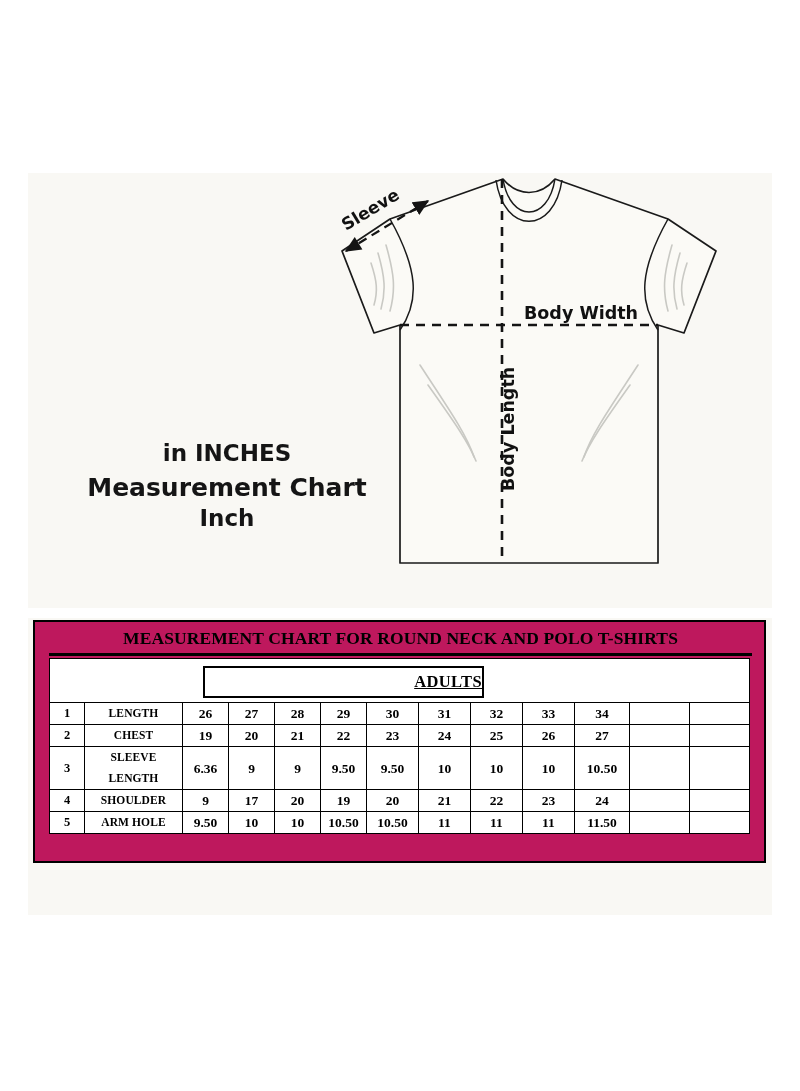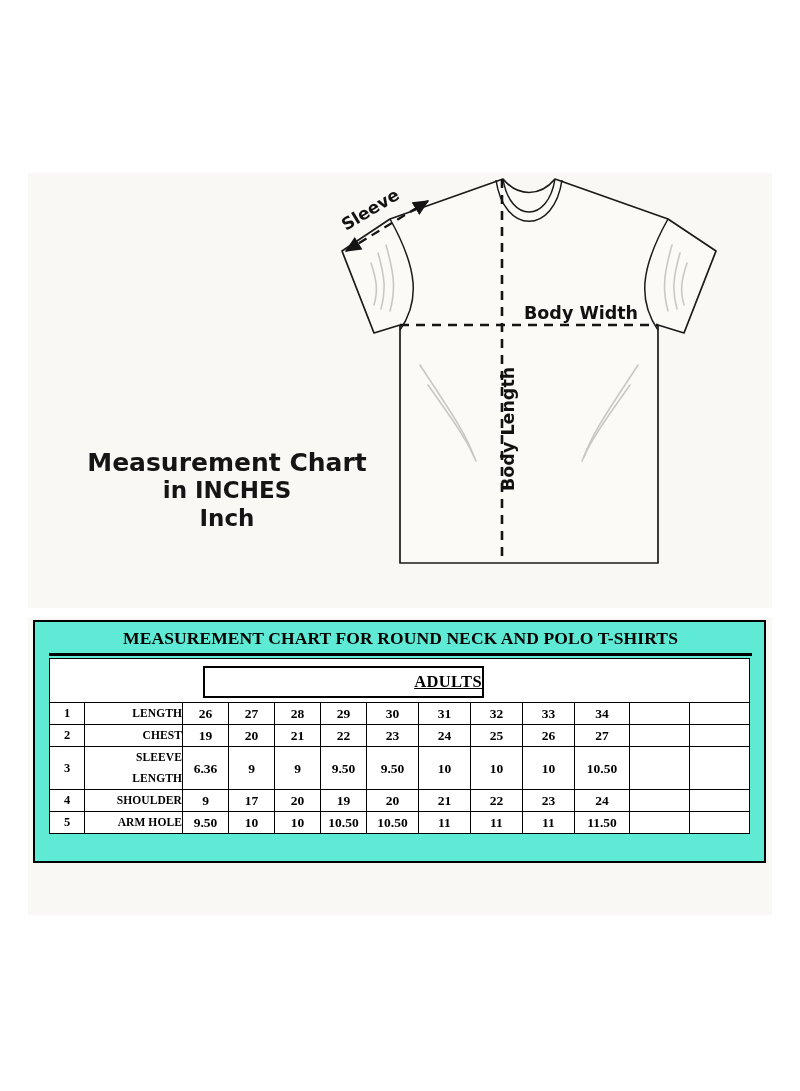--- a/index.html
+++ b/index.html
@@ -81,21 +81,21 @@
   }
 
   
   #chart-frame {
     position: absolute;
     left: 33px;
     top: 620px;
     width: 733px;
     height: 243px;
     border: 2.5px solid #000;
-    background: #5eead4;
+    background: #be185d;
     box-sizing: border-box;
   }
 
   #chart-title-box {
     position: absolute;
     left: 14px;
     top: 2px;
     width: 703px;
     height: 32px;
     border-bottom: 3px solid #000;
@@ -185,21 +185,21 @@
   }
 
   tr.data-row td {
     height: 21px;
     text-align: center;
     font-weight: 700;
     font-size: 13.5px;
     line-height: 21px;
   }
   tr.data-row td.label-cell {
-    text-align: right;
+    text-align: center;
     padding-left: 3px;
     font-size: 11.5px;
     letter-spacing: 0.1px;
   }
   tr.data-row td.sno-cell {
     font-size: 12.5px;
   }
 </style>
 </head>
 <body>
@@ -266,22 +266,22 @@
     <line class="arrowln" x1="18" y1="78" x2="100" y2="28" marker-start="url(#arrTail)" marker-end="url(#arrHead)"></line>
 
     <text x="18" y="58" transform="rotate(-31 18 58)" font-family="DejaVu Sans, sans-serif" font-size="17" font-weight="700" fill="#111">Sleeve</text>
 
     <text x="196" y="146" font-family="DejaVu Sans, sans-serif" font-size="17.5" font-weight="700" fill="#111">Body Width</text>
 
     <text x="186" y="318" transform="rotate(-90 186 318)" font-family="DejaVu Sans, sans-serif" font-size="17.5" font-weight="700" fill="#111">Body Length</text>
   </svg>
 
   <div id="title-block">
+    <div id="title-line3">in INCHES</div>
     <div id="title-line2">Measurement Chart</div>
-    <div id="title-line3">in INCHES</div>
     <div id="title-line4">Inch</div>
   </div>
 </div>
 
 <div id="table-panel-bg"></div>
 
 <div id="chart-frame">
 
   <div id="chart-title-box">
     <span class="txt">MEASUREMENT CHART FOR ROUND NECK AND POLO T-SHIRTS</span>

